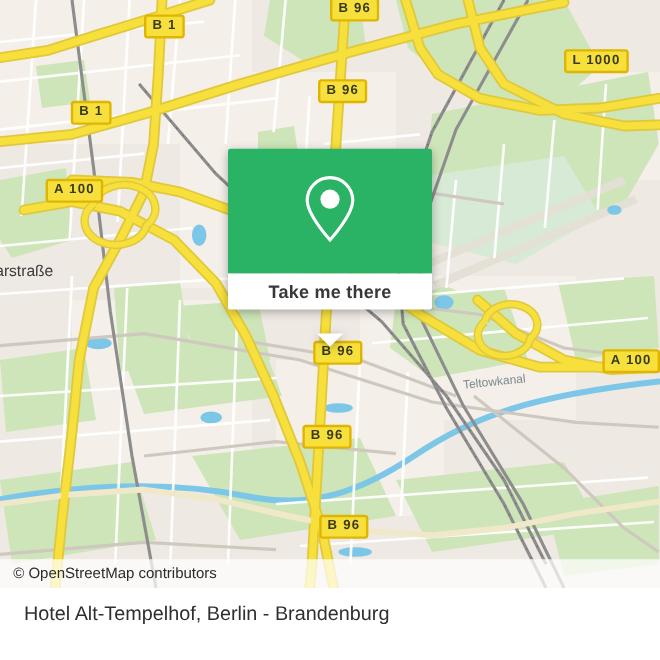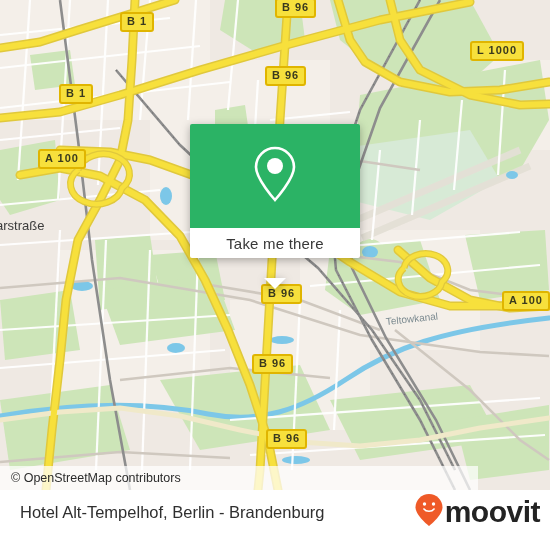--- a/index.html
+++ b/index.html
@@ -39,21 +39,21 @@
     position:absolute;
     color:#7b8a90;
     font-size:10px;
     white-space:nowrap;
     transform:rotate(-6deg);
     transform-origin:left center;
   }
 
   
   .attribution{
-    position:absolute;left:0;bottom:0;width:478px;height:24px;
+    position:absolute;left:0;bottom:0;width:550px;height:24px;
     background:rgba(255,255,255,0.72);
     display:flex;align-items:center;
   }
   .attribution span{
     font-size:12.5px;color:#2b2b2b;padding-left:11px;
   }
 
   
   .popup{
     position:absolute;left:190px;top:124px;width:170px;
@@ -62,21 +62,21 @@
   .popup-top{
     background:#2bb365;
     height:104px;
     border-radius:2px 2px 0 0;
     display:flex;align-items:center;justify-content:center;
   }
   .popup-bottom{
     background:#ffffff;
     height:30px;
     border-radius:0 0 2px 2px;
-    display:flex;align-items:center;justify-content:center;
+    display:flex;align-items:center;justify-content:center;font-weight:bold;
   }
   .popup-bottom span{
     font-size:15px;color:#383838;letter-spacing:0.2px;
   }
   .popup-tail{
     position:absolute;left:50%;top:154px;
     width:0;height:0;margin-left:-11px;
     border-left:11px solid transparent;
     border-right:11px solid transparent;
     border-top:11px solid #ffffff;
@@ -283,26 +283,15 @@
       </span>
     </div>
     <div class="popup-bottom">
       <span>Take me there</span>
     </div>
     <div class="popup-tail"></div>
   </div>
 
   <div class="footer">
     <div class="footer-title">Hotel Alt-Tempelhof, Berlin - Brandenburg</div>
-    <div class="brand">
-      <span>
-        <svg width="30" height="34" viewBox="0 0 30 34">
-          <path d="M15 1 C7.5 1 1.5 7 1.5 14.3 C1.5 22.5 15 33 15 33 C15 33 28.5 22.5 28.5 14.3 C28.5 7 22.5 1 15 1 Z" fill="#ef5a28"></path>
-          <circle cx="10.5" cy="11" r="1.7" fill="#ffffff"></circle>
-          <circle cx="19.5" cy="11" r="1.7" fill="#ffffff"></circle>
-          <path d="M10 16 C12 19 18 19 20 16" fill="none" stroke="#ffffff" stroke-width="1.6" stroke-linecap="round"></path>
-        </svg>
-      </span>
-      <span class="brand-word">moovit</span>
-    </div>
   </div>
 
 </div>
 
 </body></html>

